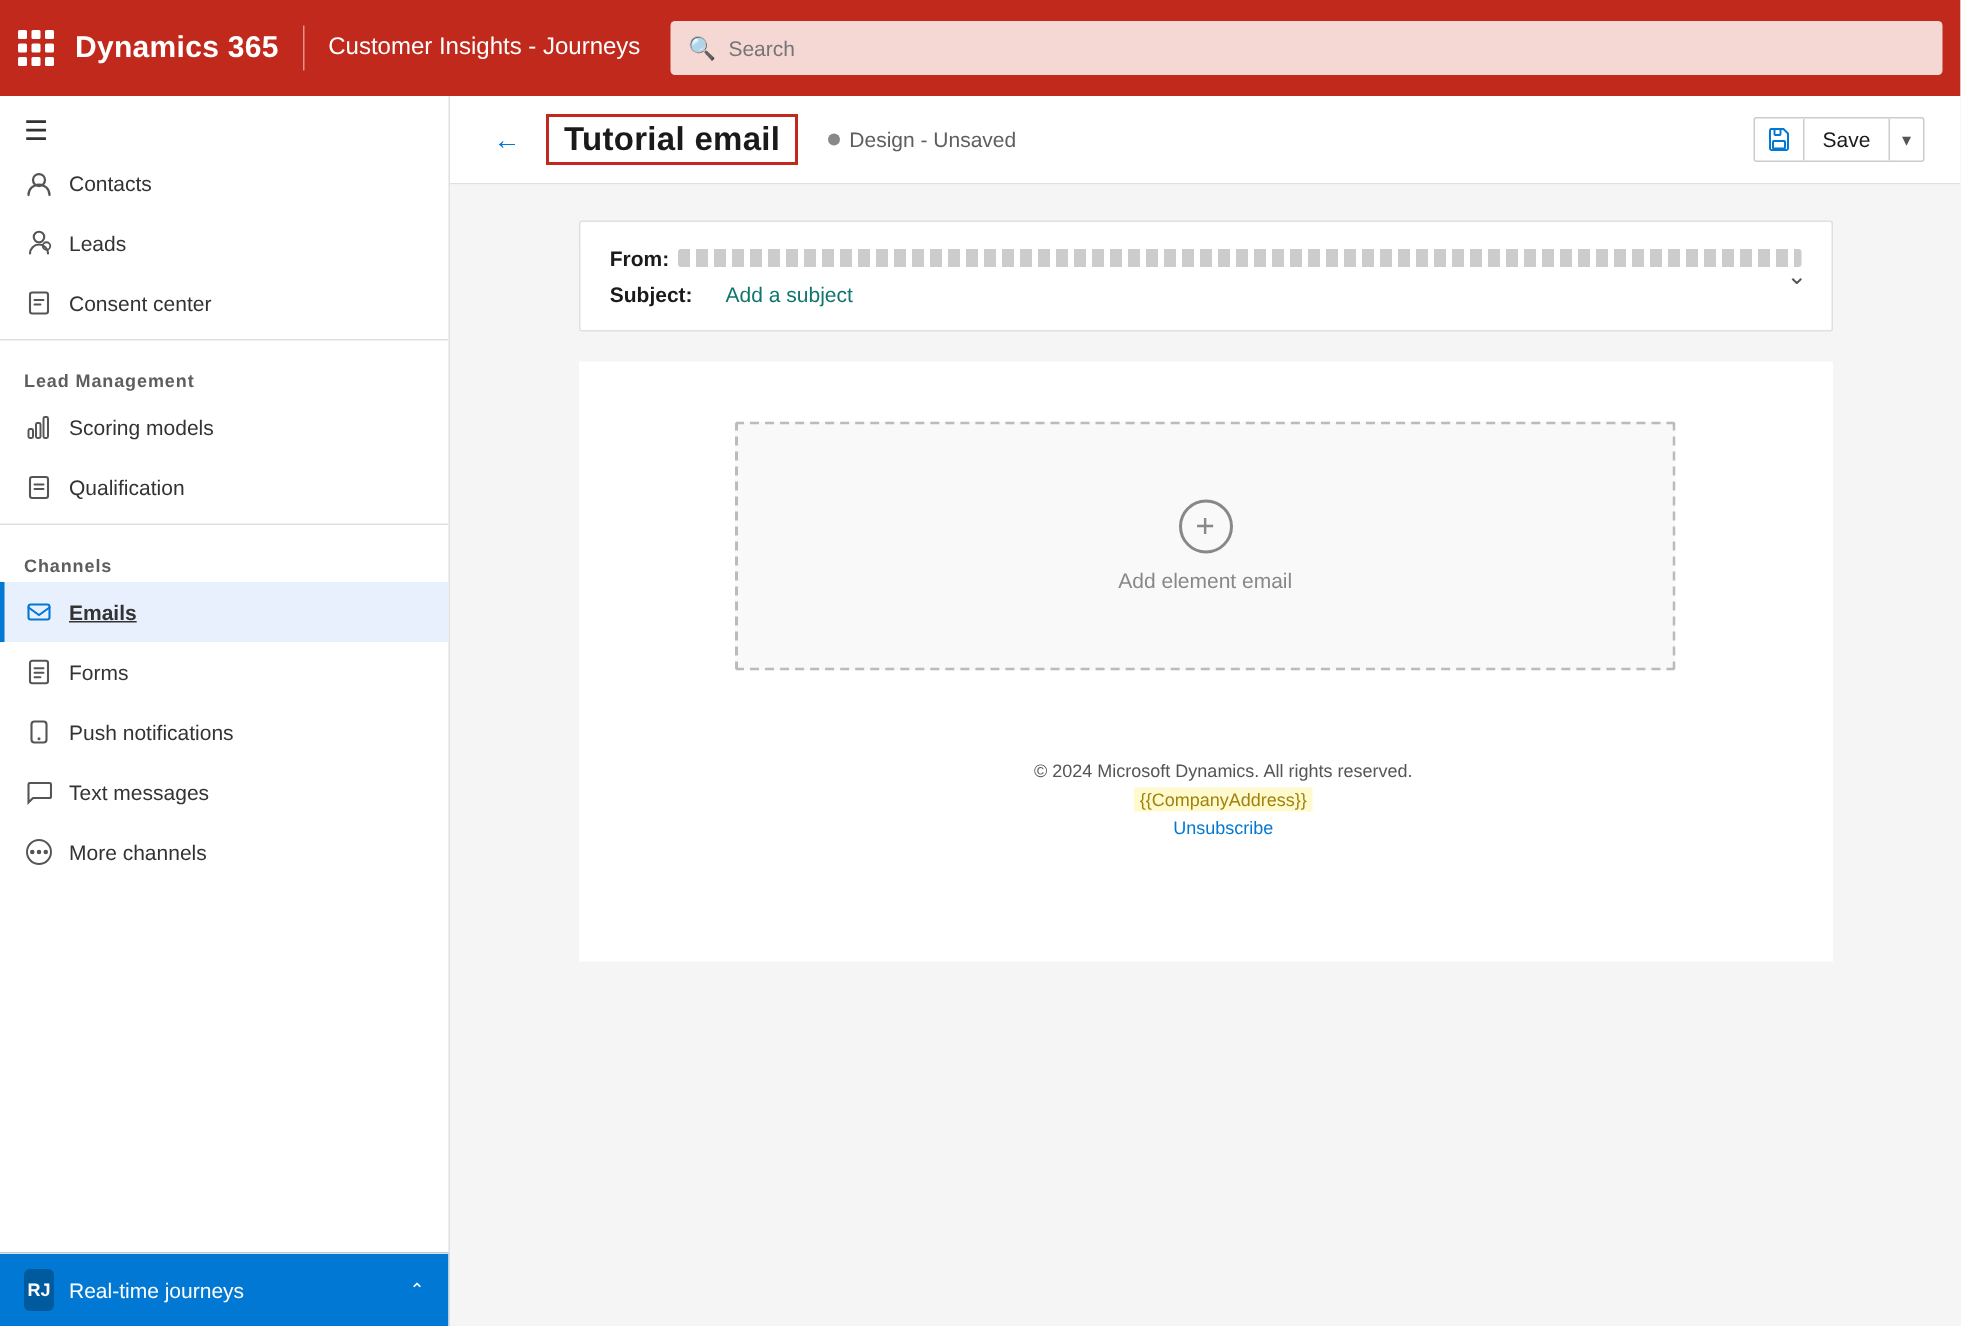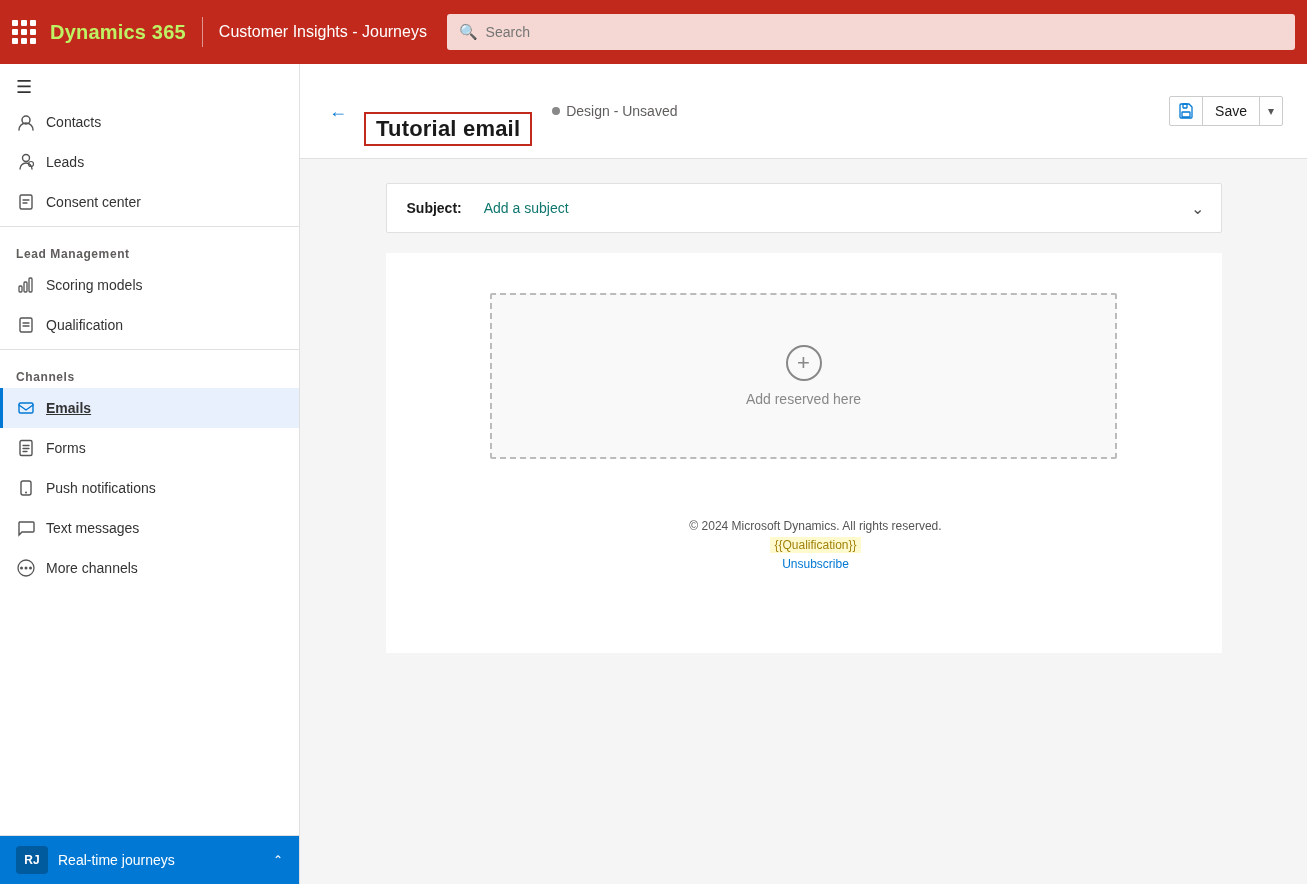--- a/index.html
+++ b/index.html
@@ -21,21 +21,21 @@
       cursor: pointer;
       display: grid;
       grid-template-columns: repeat(3,6px);
       grid-template-rows: repeat(3,6px);
       gap: 3px;
     }
     .topbar-grid-icon span {
       width: 6px; height: 6px; background: white; border-radius: 1px; display: block;
     }
     .topbar-title {
-      color: #bef264;
+      color: #ffffff;
       font-size: 20px;
       font-weight: 700;
       letter-spacing: 0.2px;
       white-space: nowrap;
       margin-right: 0;
     }
     .topbar-divider {
       width: 1px;
       height: 30px;
       background: rgba(255,255,255,0.5);
@@ -147,21 +147,21 @@
       border-top: 1px solid #e0e0e0;
       padding: 10px 16px;
       display: flex;
       align-items: center;
       gap: 10px;
       cursor: pointer;
       background: #0078d4;
       color: white;
     }
     .sidebar-footer-avatar {
-      width: 32px;
+      width: 20px;
       height: 28px;
       background: #005a9e;
       color: white;
       border-radius: 4px;
       display: flex;
       align-items: center;
       justify-content: center;
       font-weight: 700;
       font-size: 12px;
       flex-shrink: 0;
@@ -204,21 +204,20 @@
       height: 28px;
       flex-shrink: 0;
     }
     .page-title-box {
       border: 2px solid #c0291c;
       padding: 2px 10px;
       font-size: 22px;
       font-weight: 700;
       color: #1a1a1a;
       letter-spacing: 0.2px;
-      margin-top: 36px;
     }
     .draft-badge {
       display: flex;
       align-items: center;
       gap: 6px;
       color: #605e5c;
       font-size: 14px;
       margin-left: 8px;
     }
     .draft-dot {
@@ -589,36 +588,40 @@
         <button class="save-btn">Save</button>
         <div class="save-chevron">▾</div>
       </div>
     </div>
 
 
     <div class="email-canvas">
       <div class="email-wrapper">
 
         <div class="email-meta-bar">
+          <div class="email-from-row">
+            <span class="email-from-label">From:</span>
+            <div class="email-from-value"></div>
+          </div>
           <div class="email-subject-row">
             <span class="email-subject-label">Subject:</span>
             <span class="email-subject-link">Add a subject</span>
           </div>
           <div class="email-expand-btn">⌄</div>
         </div>
 
         <div class="email-body-area">
           <div class="email-drop-zone">
             <div class="drop-plus">+</div>
-            <span class="drop-label">Add reserved here</span>
+            <span class="drop-label">Add element email</span>
           </div>
 
           <div class="email-footer-area">
             <div class="email-footer-copyright">© 2024 Microsoft Dynamics. All rights reserved.</div>
-            <div><span class="email-footer-address">{{Qualification}}</span></div>
+            <div><span class="email-footer-address">{{CompanyAddress}}</span></div>
             <div class="email-footer-unsub">Unsubscribe</div>
           </div>
         </div>
 
       </div>
     </div>
 
   </div>
 </div>
 

